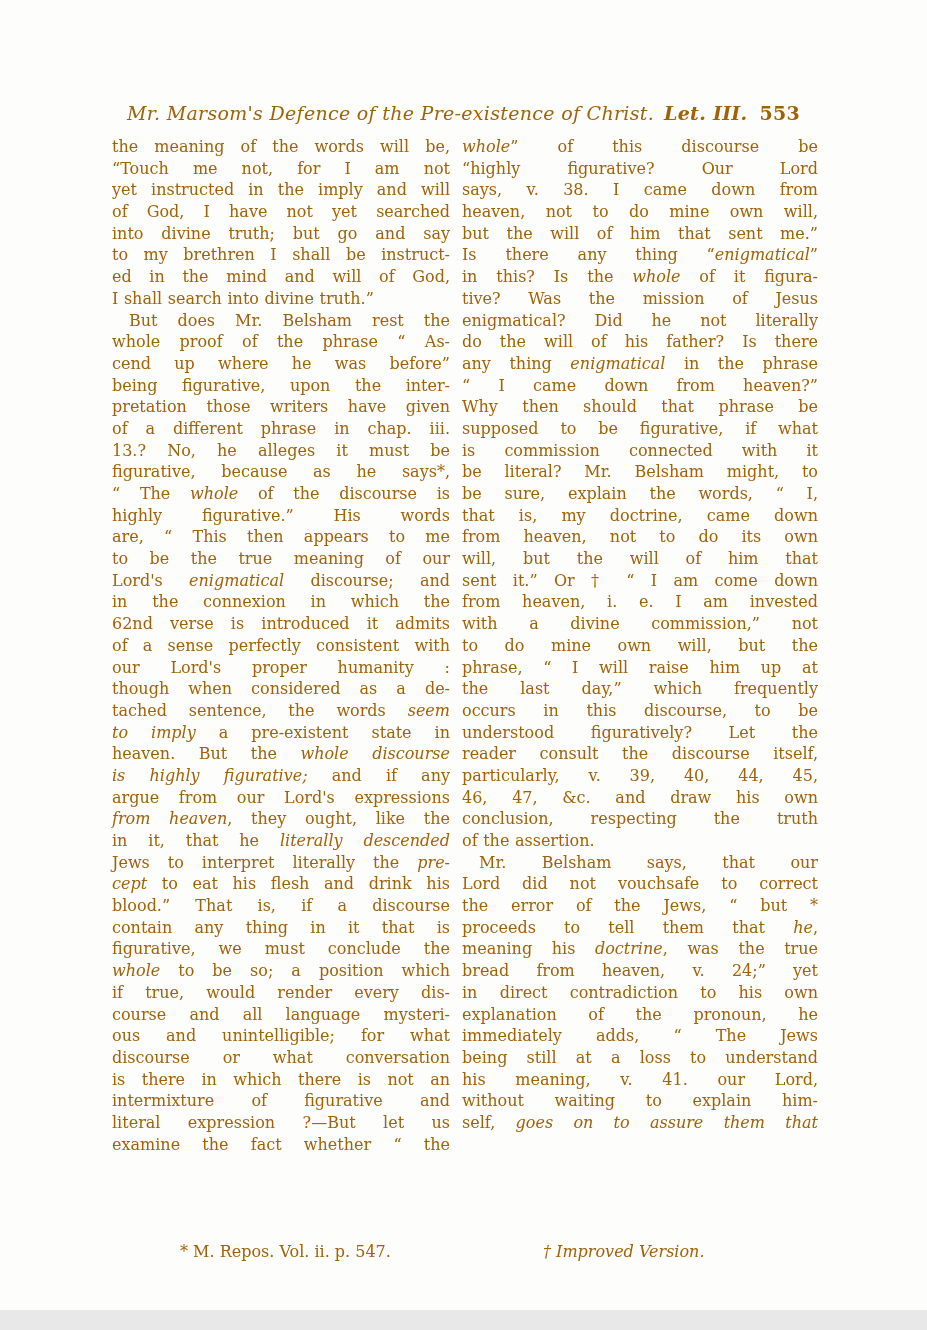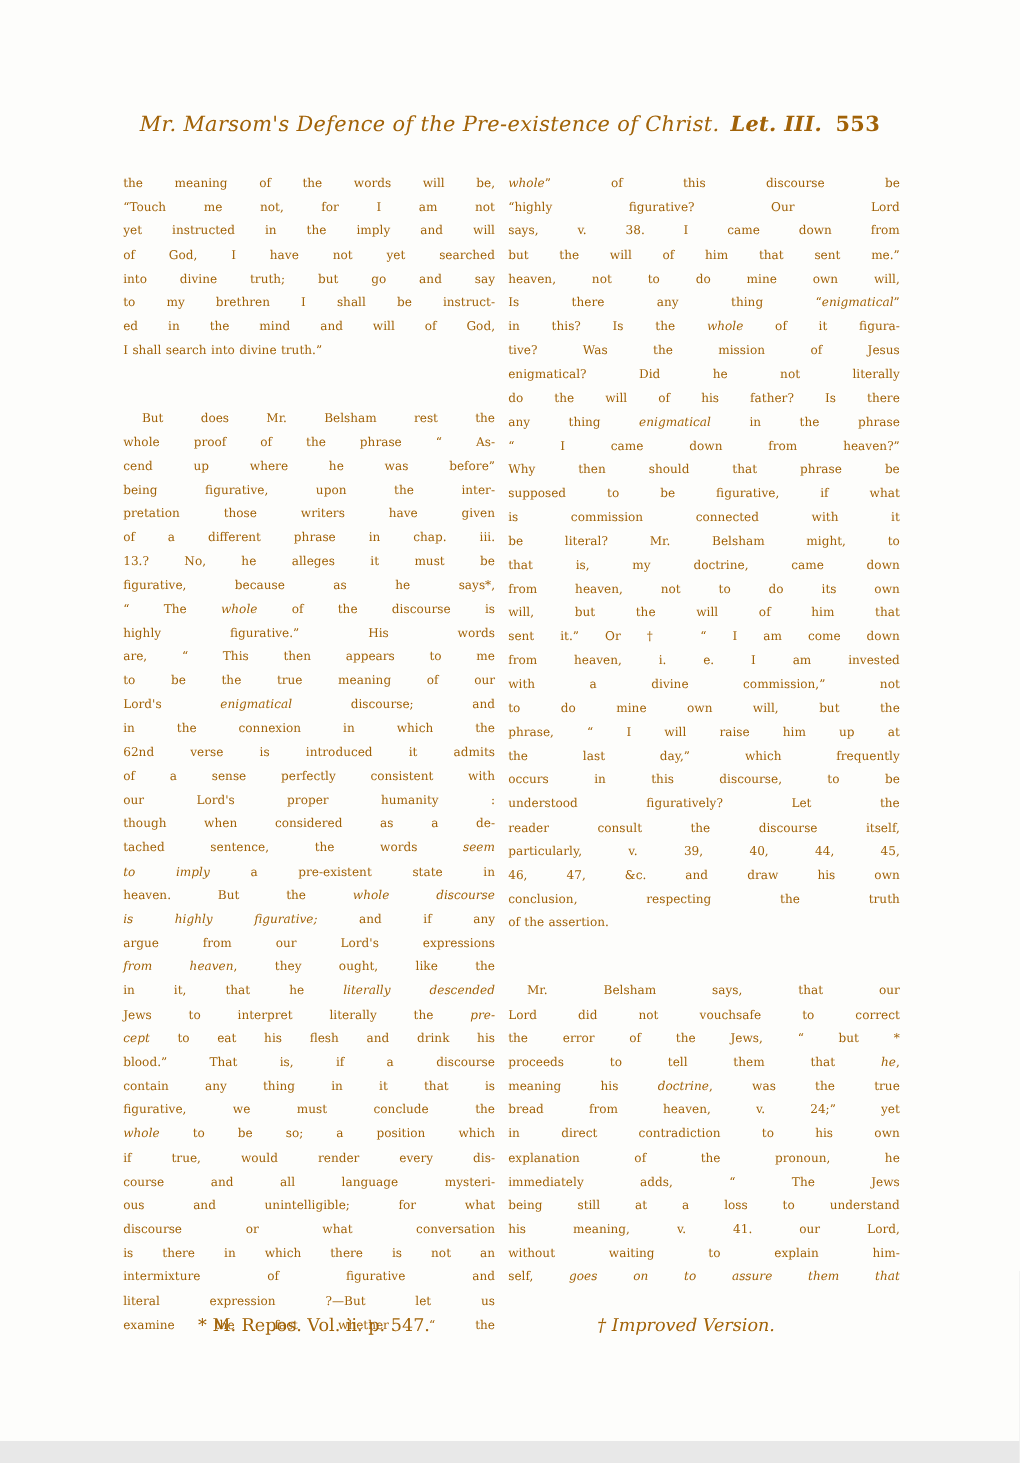--- a/index.html
+++ b/index.html
@@ -34,45 +34,44 @@
     font-style: italic;
     font-weight: bold;
     margin-left: 10px;
   }
   .running-head .pagenum {
     font-weight: bold;
     margin-left: 12px;
   }
   .col {
     position: absolute;
-    top: 156px;
-    font-size: 11px;
+    top: 136px;
+    font-size: 16px;
     line-height: 21.7px;
   }
   .col-left  { left: 112px; width: 338px; }
   .col-right { left: 462px; width: 356px; }
   .tline {
     height: 21.7px;
     text-align: justify;
     text-align-last: justify;
     -moz-text-align-last: justify;
     white-space: normal;
     word-spacing: 0.5px;
   }
   .tline.parend {
     text-align-last: left;
     -moz-text-align-last: left;
   }
   .tline.indent {
     text-indent: 17px;
-    margin-top: 40px;
   }
   .footnote {
     position: absolute;
-    top: 1195px;
+    top: 1242px;
     font-size: 16px;
     white-space: nowrap;
   }
   .footnote-left  { left: 180px; }
   .footnote-right { left: 543px; font-style: italic; }
   i { font-style: italic; }
 </style>
 </head>
 <body>
 
@@ -128,33 +127,34 @@
       <div class="tline">discourse or what conversation</div>
       <div class="tline">is there in which there is not an</div>
       <div class="tline">intermixture of figurative and</div>
       <div class="tline">literal expression ?—But let us</div>
       <div class="tline">examine the fact whether “ the</div>
     </div>
   <div class="col col-right">
       <div class="tline"><i>whole</i>” of this discourse be</div>
       <div class="tline">“highly figurative? Our Lord</div>
       <div class="tline">says, v. 38. I came down from</div>
+      <div class="tline">heaven, not to do mine own will,</div>
       <div class="tline">but the will of him that sent me.”</div>
-      <div class="tline">heaven, not to do mine own will,</div>
       <div class="tline">Is there any thing “<i>enigmatical</i>”</div>
       <div class="tline">in this? Is the <i>whole</i> of it figura-</div>
       <div class="tline">tive? Was the mission of Jesus</div>
       <div class="tline">enigmatical? Did he not literally</div>
       <div class="tline">do the will of his father? Is there</div>
       <div class="tline">any thing <i>enigmatical</i> in the phrase</div>
       <div class="tline">“ I came down from heaven?”</div>
       <div class="tline">Why then should that phrase be</div>
       <div class="tline">supposed to be figurative, if what</div>
       <div class="tline">is commission connected with it</div>
       <div class="tline">be literal? Mr. Belsham might, to</div>
+      <div class="tline">be sure, explain the words, “ I,</div>
       <div class="tline">that is, my doctrine, came down</div>
       <div class="tline">from heaven, not to do its own</div>
       <div class="tline">will, but the will of him that</div>
       <div class="tline">sent it.” Or † “ I am come down</div>
       <div class="tline">from heaven, i. e. I am invested</div>
       <div class="tline">with a divine commission,” not</div>
       <div class="tline">to do mine own will, but the</div>
       <div class="tline">phrase, “ I will raise him up at</div>
       <div class="tline">the last day,” which frequently</div>
       <div class="tline">occurs in this discourse, to be</div>

